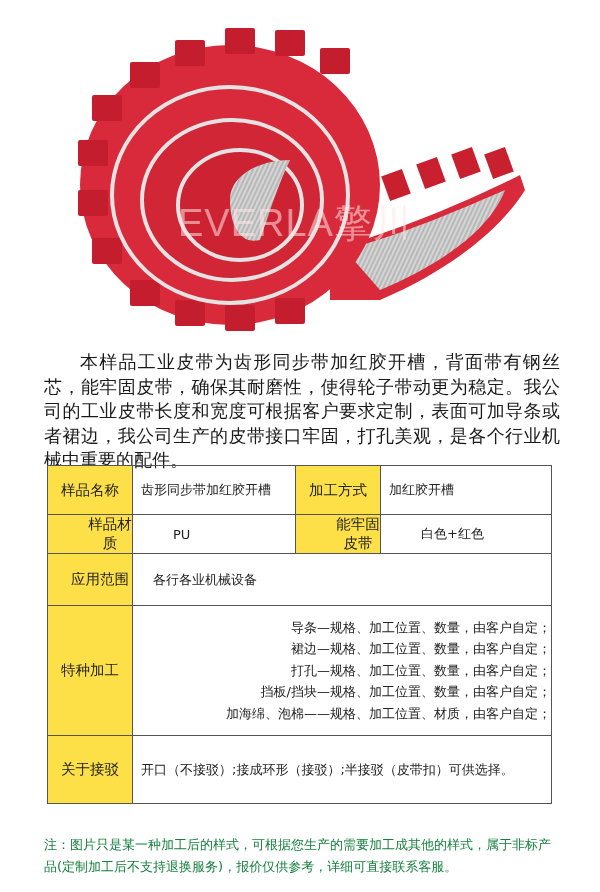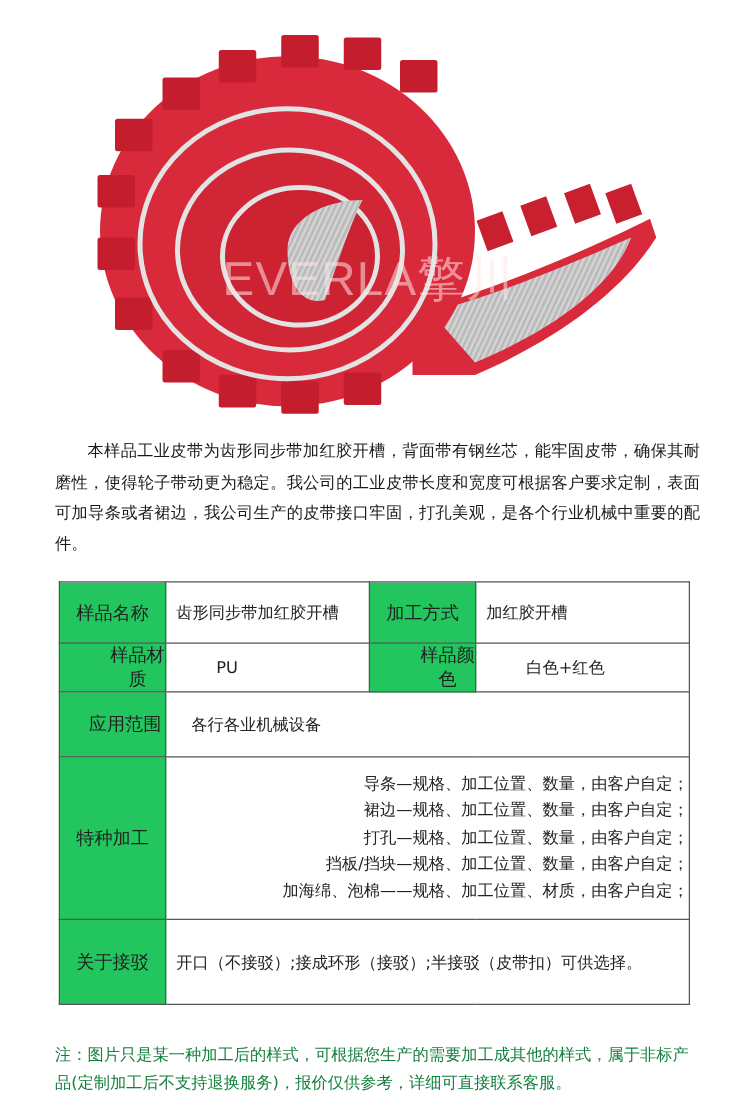--- a/index.html
+++ b/index.html
@@ -9,31 +9,31 @@
   .hero { position: absolute; left: 0; top: 0; width: 544px; height: 340px; }
   .hero svg { width: 600px; height: 340px; display: block; }
   .watermark {
     position: absolute; left: 178px; top: 198px;
     font-family: "Liberation Sans", sans-serif; font-size: 38px; font-weight: 300;
     color: rgba(255,230,230,0.55); letter-spacing: 1px; pointer-events: none;
   }
 
   .intro {
     position: absolute; left: 44px; top: 350px; width: 516px;
-    font-size: 13px; line-height: 24.5px; text-align: justify; color: #1a1a1a;
+    font-size: 18px; line-height: 24.5px; text-align: justify; color: #1a1a1a;
     text-indent: 2em;
   }
 
   table.params {
     position: absolute; left: 47px; top: 465px; width: 505px;
     border-collapse: collapse; font-size: 14px; color: #222;
   }
   table.params td { border: 1.5px solid #555; vertical-align: middle; }
   .title-cell { height: 36px; text-align: center; font-size: 17px; font-weight: bold; color: #1a1a1a; letter-spacing: 1px; }
-  .label { background: #22c55e; text-align: center; font-size: 14.5px; color: #222; width: 85px; }
+  .label { background: #fde047; text-align: center; font-size: 14.5px; color: #222; width: 85px; }
   .value { padding-left: 8px; font-size: 13px; color: #222; }
   .r1 td { height: 49px; }
   .r2 td { height: 38px; padding-left: 40px; }
   .r3 td { height: 52px; padding-left: 20px; }
   .r4 td { height: 130px; }
   .r5 td { height: 68px; margin-left: 16px; }
   .special-lines div { line-height: 21.5px; font-size: 13px; text-align: right; }
 
   .note {
     position: absolute; left: 44px; top: 834px; width: 516px;
@@ -97,21 +97,21 @@
   <tbody>
   <tr class="r1">
     <td class="label">样品名称</td>
     <td class="value" style="width:163px">齿形同步带加红胶开槽</td>
     <td class="label">加工方式</td>
     <td class="value">加红胶开槽</td>
   </tr>
   <tr class="r2">
     <td class="label">样品材质</td>
     <td class="value">PU</td>
-    <td class="label">样品颜色</td>
+    <td class="label">能牢固皮带</td>
     <td class="value">白色+红色</td>
   </tr>
   <tr class="r3">
     <td class="label">应用范围</td>
     <td class="value" colspan="3">各行各业机械设备</td>
   </tr>
   <tr class="r4">
     <td class="label">特种加工</td>
     <td class="value special-lines" colspan="3">
       <div>导条—规格、加工位置、数量，由客户自定；</div>

